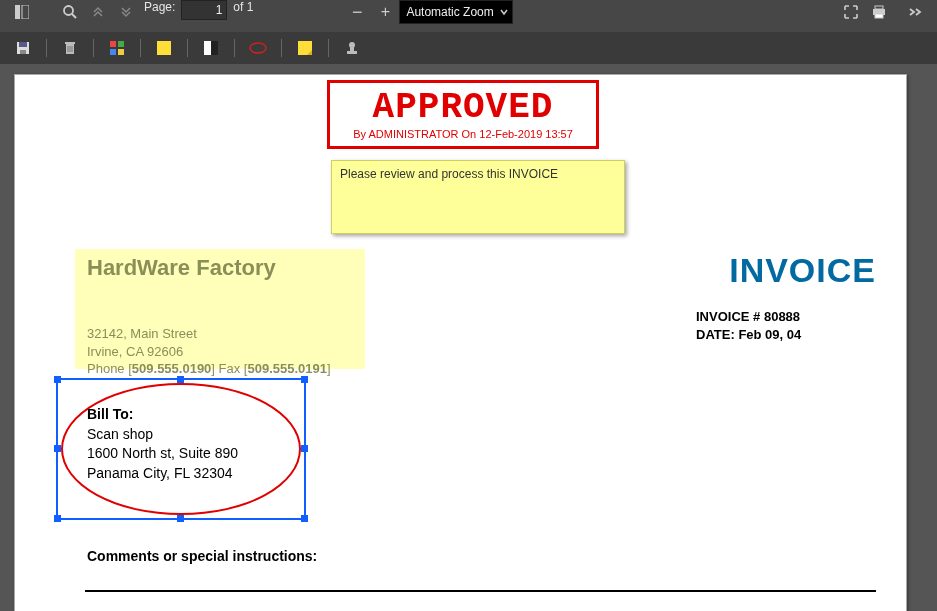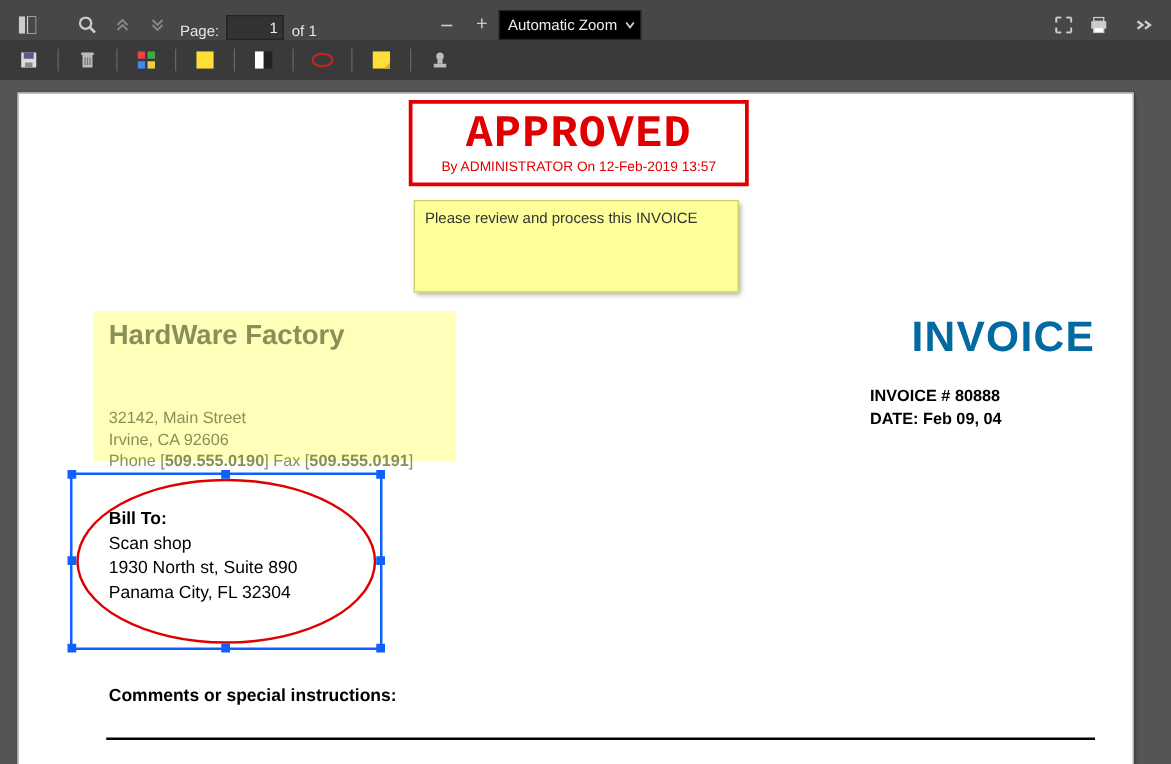--- a/index.html
+++ b/index.html
@@ -9,21 +9,21 @@
     background: #fff;
     width: 937px;
     height: 611px;
     overflow: hidden;
     position: relative;
   }
   .toolbar-top {
     background: #474747;
     height: 32px;
     display: flex;
-    align-items: flex-end;
+    align-items: flex-start;
     padding: 0 8px;
     color: #e6e6e6;
     font-size: 12px;
     position: relative;
   }
   .toolbar-top .icon-btn {
     width: 24px;
     height: 24px;
     display: flex;
     align-items: center;
@@ -123,21 +123,21 @@
     letter-spacing: 1px;
   }
   .stamp-sub {
     color: #e00000;
     font-size: 11px;
   }
   .note {
     position: absolute;
     top: 85px;
     left: 316px;
-    width: 260px;
+    width: 294px;
     height: 74px;
     background: #feff99;
     border: 1px solid #cfcf60;
     box-shadow: 2px 2px 4px rgba(0,0,0,0.35);
     padding: 6px 8px;
     font-size: 12px;
     color: #333;
     box-sizing: border-box;
   }
   .highlight {
@@ -401,21 +401,21 @@
       <div class="handle" style="top:50%;margin-top:-4px;left:-4px"></div>
       <div class="handle" style="top:50%;margin-top:-4px;right:-4px"></div>
       <div class="handle" style="bottom:-4px;left:-4px"></div>
       <div class="handle" style="bottom:-4px;left:50%;margin-left:-4px"></div>
       <div class="handle" style="bottom:-4px;right:-4px"></div>
     </div>
 
     <div class="billto-text">
       <div style="font-weight:bold">Bill To:</div>
       <div>Scan shop</div>
-      <div>1930 North st, Suite 890</div>
+      <div>1600 North st, Suite 890</div>
       <div>Panama City, FL 32304</div>
     </div>
 
     <div class="comments">Comments or special instructions:</div>
     <div class="hr-line"></div>
 
   </div>
 </div>
 
 </body></html>

